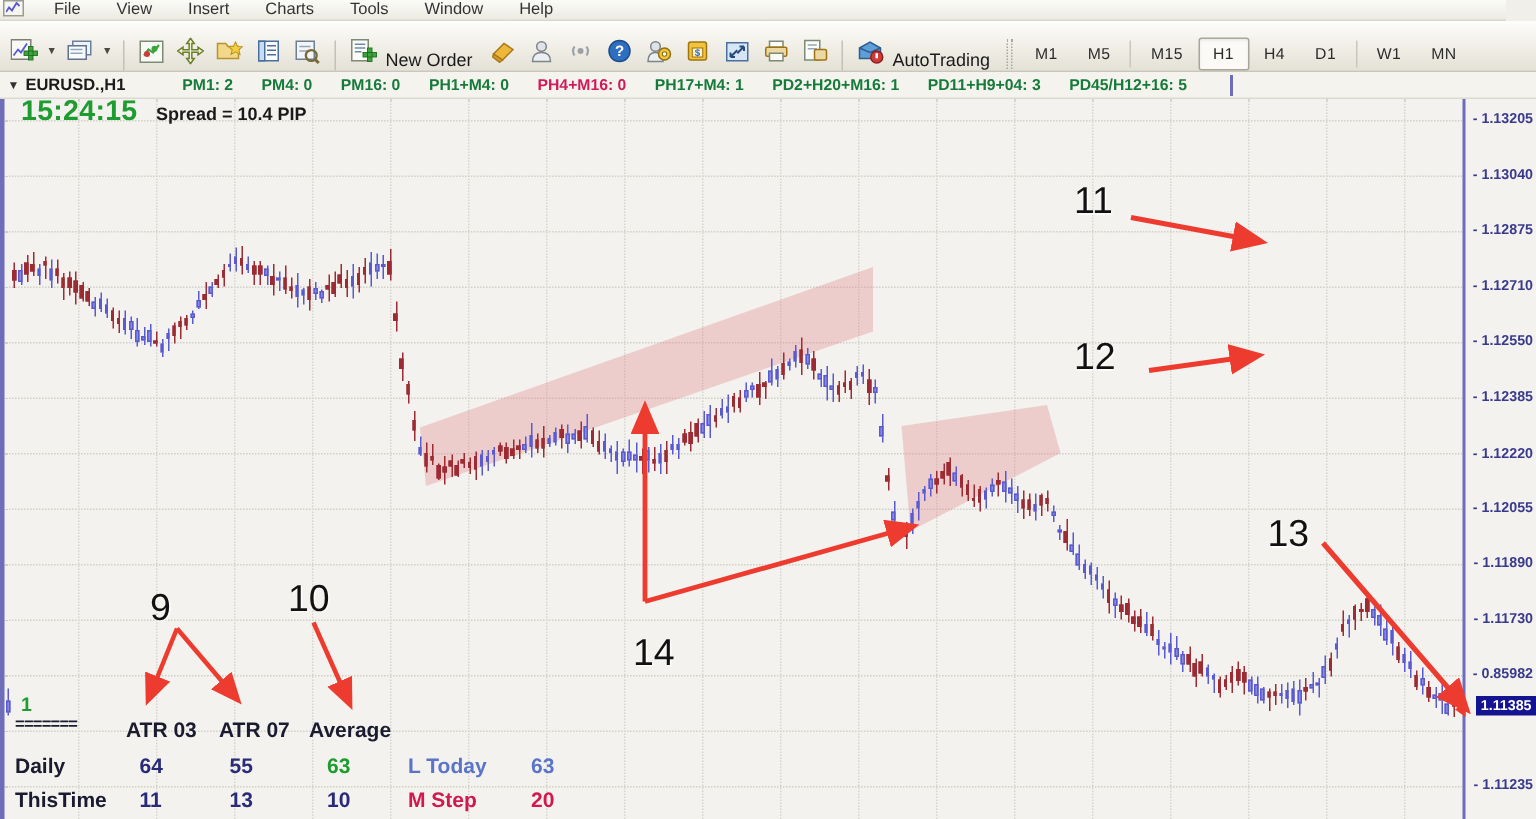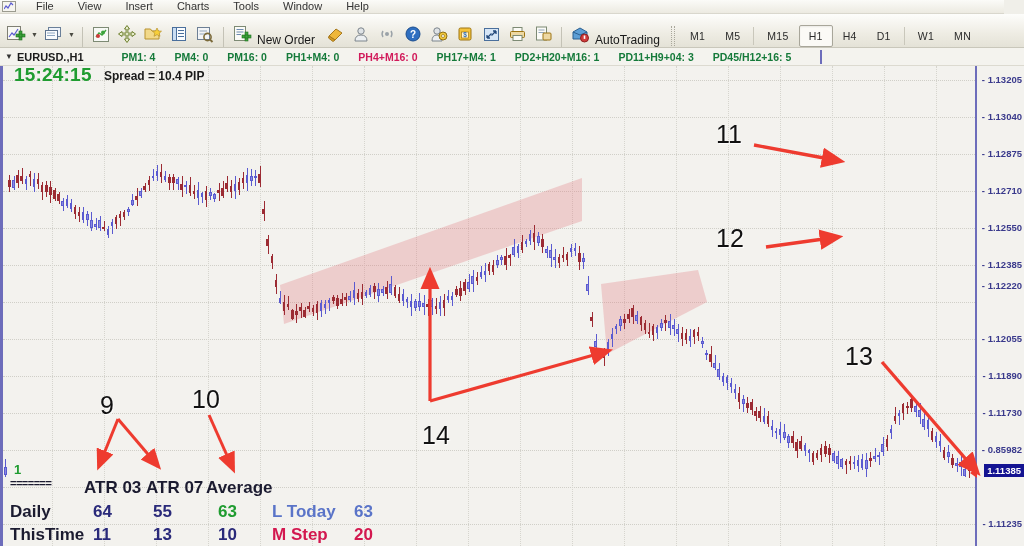--- a/index.html
+++ b/index.html
@@ -10,21 +10,21 @@
     font-family: "Liberation Sans", sans-serif;
     background: #f0efe9;
   }
   #app { position: relative; width: 1024px; height: 546px; overflow: hidden; }
 
   
   .menubar {
     position: absolute; top: 0; left: 0; width: 1004px; height: 14px;
     background: linear-gradient(#fbfbf8, #eceae1);
     border-bottom: 1px solid #d9d7cd;
-    display: flex; align-items: center;
+    display: flex; 
   }
   .menu-logo {
     width: 14px; height: 11px; margin-left: 2px; margin-right: 8px;
     border: 1px solid #9b9b8f; background: #f6f5ef;
     font-size: 6px; color: #6b6b60; text-align: center; line-height: 10px;
   }
   .menu-item {
     font-size: 11px; color: #333; padding: 0 12px; line-height: 13px;
     white-space: nowrap;
   }
@@ -118,21 +118,21 @@
 
   
   .anno-num {
     position: absolute; font-size: 25px; color: #111;
     font-family: "Liberation Sans", sans-serif;
     text-shadow: 1px 1px 1px rgba(255,255,255,.9);
   }
   .arrow-svg { position: absolute; overflow: visible; pointer-events: none; }
 
   
-  .atr { position: absolute; font-size: 17px; font-weight: bold; white-space: nowrap; }
+  .atr { position: absolute; font-size: 14px; font-weight: bold; white-space: nowrap; }
   .atr.dark { color: #1b1b30; }
   .atr.green { color: #1f9c30; }
   .atr.blueish { color: #2a2a7a; }
   .atr.lblue { color: #5a74c8; }
   .atr.red { color: #d3184f; }
   .dashes { position:absolute; font-size: 11px; font-weight:bold; color:#1b1b30; letter-spacing:-.5px; }
 </style>
 </head>
 <body>
 
@@ -336,21 +336,21 @@
       <div class="tf-sep"></div>
       <div class="tf-btn">W1</div>
       <div class="tf-btn">MN</div>
     </div>
   </div>
 
   <div class="symbolbar">
     <span class="sym-caret">▼</span>
     <span class="sym-name">EURUSD.,H1</span>
     <div class="pm-wrap">
-      <span class="pm">PM1: 4</span>
+      <span class="pm">PM1: 2</span>
       <span class="pm">PM4: 0</span>
       <span class="pm">PM16: 0</span>
       <span class="pm">PH1+M4: 0</span>
       <span class="pm red">PH4+M16: 0</span>
       <span class="pm">PH17+M4: 1</span>
       <span class="pm">PD2+H20+M16: 1</span>
       <span class="pm">PD11+H9+04: 3</span>
       <span class="pm">PD45/H12+16: 5</span>
       <span class="pm-end"></span>
     </div>
@@ -880,21 +880,21 @@
 
 
     <div class="price-axis">
       <div id="pricelabels">
           <div class="price-tick" style="top: 8px;">- 1.13205</div>
           <div class="price-tick" style="top: 45px;">- 1.13040</div>
           <div class="price-tick" style="top: 82px;">- 1.12875</div>
           <div class="price-tick" style="top: 119px;">- 1.12710</div>
           <div class="price-tick" style="top: 156px;">- 1.12550</div>
           <div class="price-tick" style="top: 193px;">- 1.12385</div>
-          <div class="price-tick" style="top: 214px;">- 1.12220</div>
+          <div class="price-tick" style="top: 231px;">- 1.12220</div>
           <div class="price-tick" style="top: 267px;">- 1.12055</div>
           <div class="price-tick" style="top: 304px;">- 1.11890</div>
           <div class="price-tick" style="top: 341px;">- 1.11730</div>
           <div class="price-tick" style="top: 378px;">- 0.85982</div>
           <div class="price-tick" style="top: 452px;">- 1.11235</div>
         </div>
       <div class="price-arrow" style="left:-7px; top:402px;"></div>
       <div class="price-current" style="top:398px;">1.11385</div>
     </div>
 

